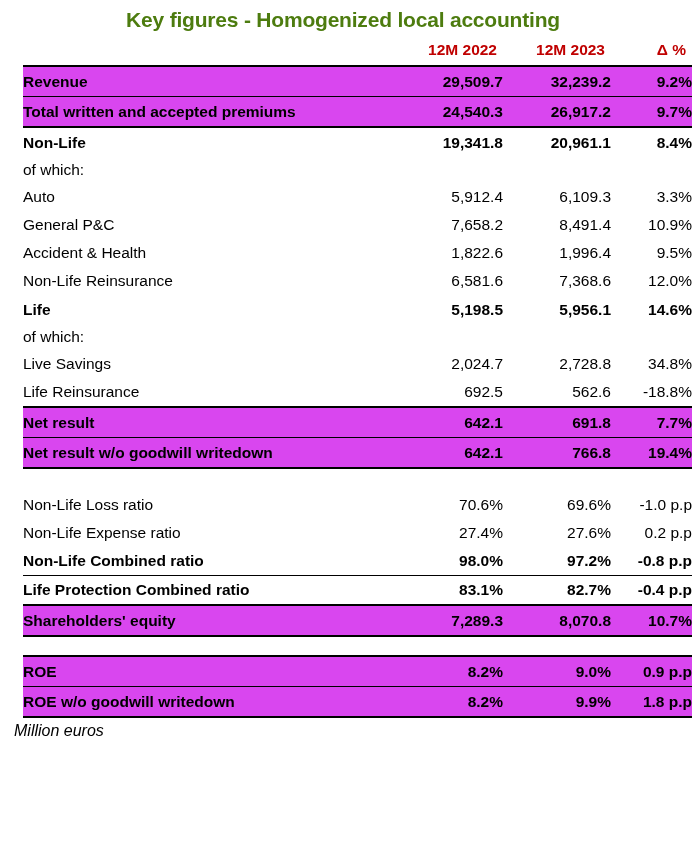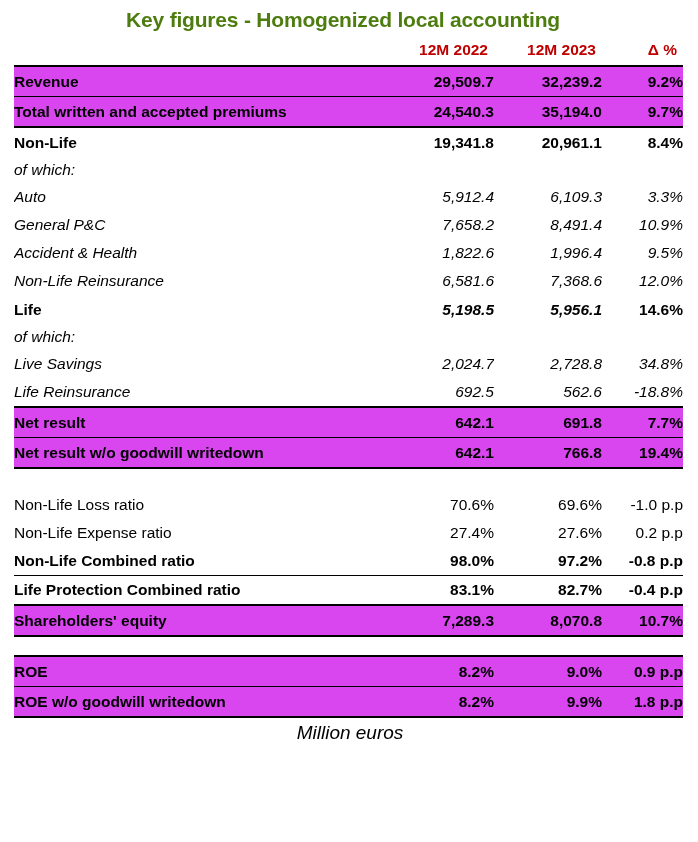--- a/index.html
+++ b/index.html
@@ -37,20 +37,21 @@
 
   
   .tbl-wrap {
     margin: 0 15px 0 14px;
   }
   table.keyfig {
     width: 100%;
     border-collapse: collapse;
     table-layout: fixed;
     font-size: 15.5px;
+    margin-left: 9px;
   }
   table.keyfig td {
     padding: 0;
     vertical-align: middle;
     white-space: nowrap;
     overflow: hidden;
   }
 
   
   col.c-label { width: 374px; }
@@ -78,21 +79,21 @@
     font-weight: bold;
     font-size: 15.5px;
     height: 26px;
     padding-bottom: 2px;
   }
   tr.hdr td.num, tr.hdr td.dlt { padding-right: 6px; }
 
   tr.shade td { background: #d946ef; }
 
   tr.bold td { font-weight: bold; }
-  tr.ital td { font-style: italic; }
+  tr.ital td { }
 
   tr.r-tall td  { height: 29px; }
   tr.r-norm td  { height: 28px; }
   tr.r-small td { height: 26px; }
 
   .indent1 { padding-left: 4px; }
   .indent2 { padding-left: 46px; }
 
   
   .bt-thick td   { border-top: 2.5px solid #000000; }
@@ -107,23 +108,22 @@
   }
   tr.spacer-sm td {
     height: 18px;
     background: #ffffff;
     border: none;
   }
 
   .footnote {
     margin: 4px 12px 0 14px;
     font-style: italic;
-    font-size: 19px;
+    font-size: 16px;
     color: #000000;
-    text-align: center;
   }
 </style>
 </head>
 <body>
 
 <div class="page">
 
   <div class="title">Key figures - Homogenized local accounting</div>
 
   <div class="tbl-wrap">
@@ -146,21 +146,21 @@
         <tr class="shade bold r-tall bt-thick bb-thin">
           <td class="lbl indent1">Revenue</td>
           <td class="num">29,509.7</td>
           <td class="num">32,239.2</td>
           <td class="dlt">9.2%</td>
         </tr>
 
         <tr class="shade bold r-tall bb-thick">
           <td class="lbl indent1">Total written and accepted premiums</td>
           <td class="num">24,540.3</td>
-          <td class="num">35,194.0</td>
+          <td class="num">26,917.2</td>
           <td class="dlt">9.7%</td>
         </tr>
 
         <tr class="bold r-tall">
           <td class="lbl indent1">Non-Life</td>
           <td class="num">19,341.8</td>
           <td class="num">20,961.1</td>
           <td class="dlt">8.4%</td>
         </tr>
 

